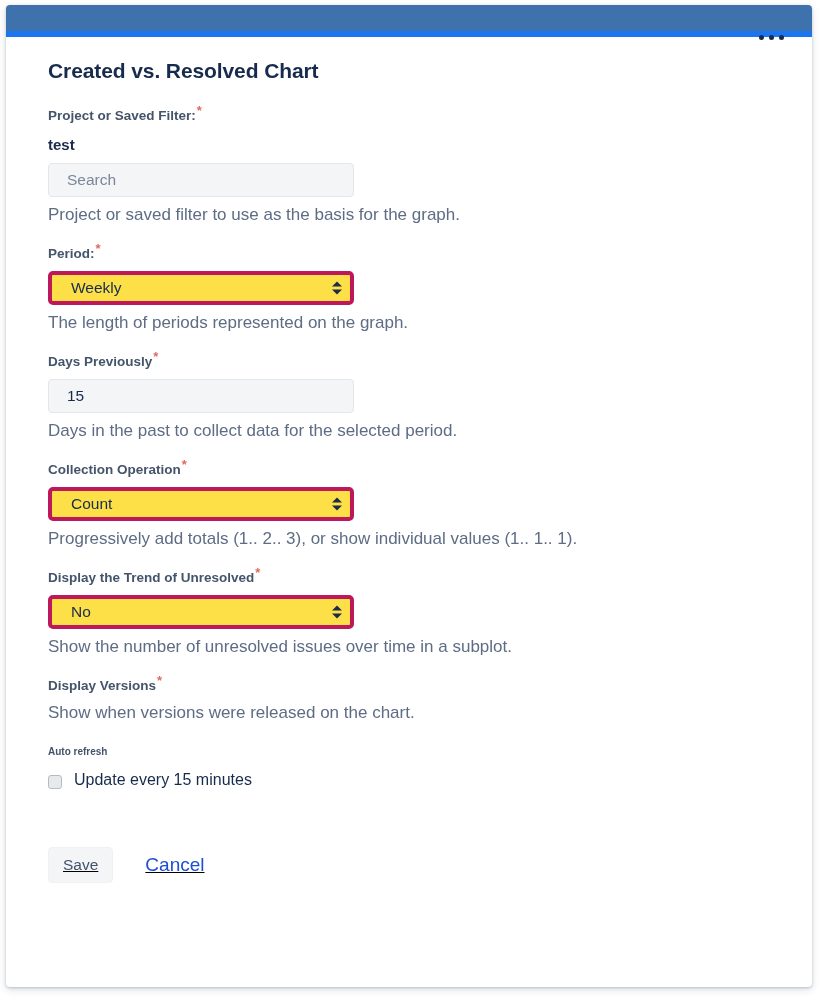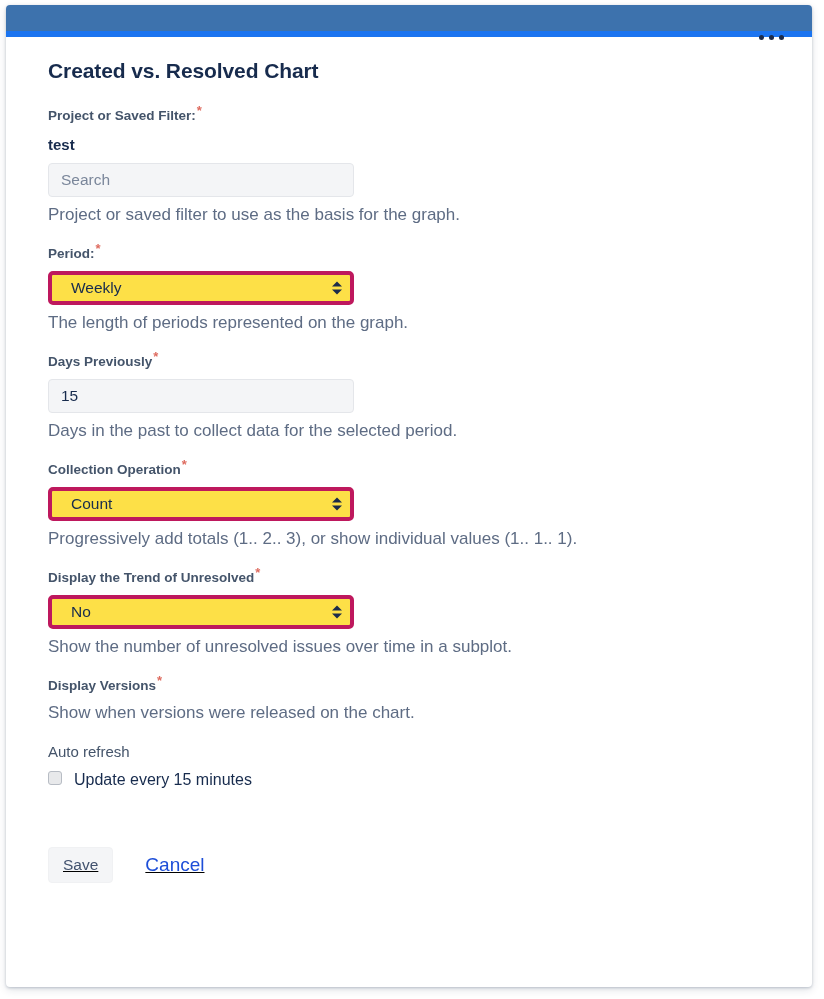--- a/index.html
+++ b/index.html
@@ -126,21 +126,21 @@
     margin-top: 3px;
     cursor: pointer;
   }
 
   
   .text-input {
     display: block;
     width: 306px;
     height: 34px;
     margin-top: 8px;
-    padding: 0 12px;
+    padding: 0 18px;
     box-sizing: border-box;
     background: #f4f5f7;
     border: 1px solid #e4e6ea;
     border-radius: 4px;
     font-family: "Liberation Sans", sans-serif;
     font-size: 15.5px;
     color: #172b4d;
     outline: none;
   }
   .text-input::placeholder {
@@ -183,28 +183,28 @@
     width: 0;
     height: 0;
     border-left: 5px solid transparent;
     border-right: 5px solid transparent;
   }
   .select-arrows .up { border-bottom: 5px solid #1c2b4a; }
   .select-arrows .down { border-top: 5px solid #1c2b4a; }
 
   
   .section-label {
-    font-size: 15px;
-    font-weight: normal;
+    font-size: 10px;
+    font-weight: bold;
     color: #44546a;
     line-height: 18px;
   }
   .check-row {
     display: flex;
-    align-items: flex-start;
+    align-items: flex-end;
     margin-top: 10px;
   }
   .checkbox {
     width: 14px;
     height: 14px;
     border: 1px solid #b7bcc4;
     border-radius: 3px;
     background: #e8e9eb;
     box-sizing: border-box;
     cursor: pointer;

